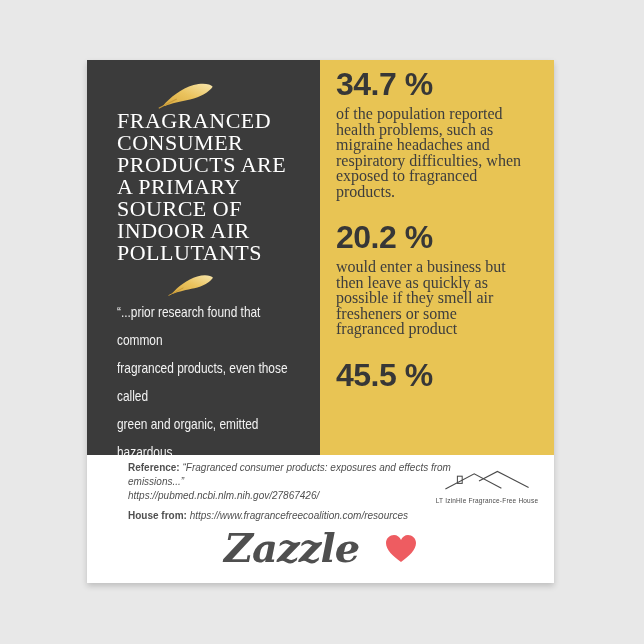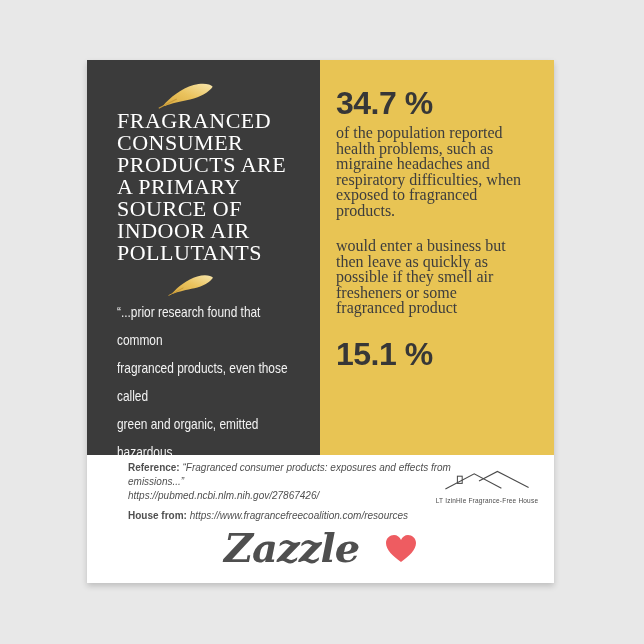--- a/index.html
+++ b/index.html
@@ -42,21 +42,21 @@
     font-family:"Liberation Sans",sans-serif;
     font-size:14.5px;line-height:28px;
     white-space:pre-line;
     transform:scaleX(0.82);
     transform-origin:left top;
   }
   .stats-panel{
     width:234px;height:395px;
     background:#e8c454;
     box-sizing:border-box;
-    padding:25px 4px 0 16px;
+    padding:6px 4px 0 16px;
     color:#3d3d3d;
   }
   .stat-item{margin-bottom:20px;}
   .stat-value{
     font-family:"Liberation Sans",sans-serif;
     font-weight:bold;
     font-size:32px;line-height:36px;
     color:#373737;
     letter-spacing:-0.5px;
   }
@@ -156,28 +156,29 @@
       <div class="stat-item">
         <div class="stat-value">34.7 %</div>
         <div class="stat-description">of the population reported
 health problems, such as
 migraine headaches and
 respiratory difficulties, when
 exposed to fragranced
 products.</div>
       </div>
       <div class="stat-item">
+        <div class="stat-value">20.2 %</div>
         <div class="stat-description">would enter a business but
 then leave as quickly as
 possible if they smell air
 fresheners or some
 fragranced product</div>
       </div>
       <div class="stat-item">
-        <div class="stat-value">15.1 %</div>
+        <div class="stat-value">45.5 %</div>
       </div>
     </div>
   </div>
 
   <div class="card-footer">
 
     <div class="reference-block">
       <div>
         <span class="ref-label">Reference:</span>
         <span class="ref-italic">“Fragranced consumer products: exposures and effects from emissions...”</span>

